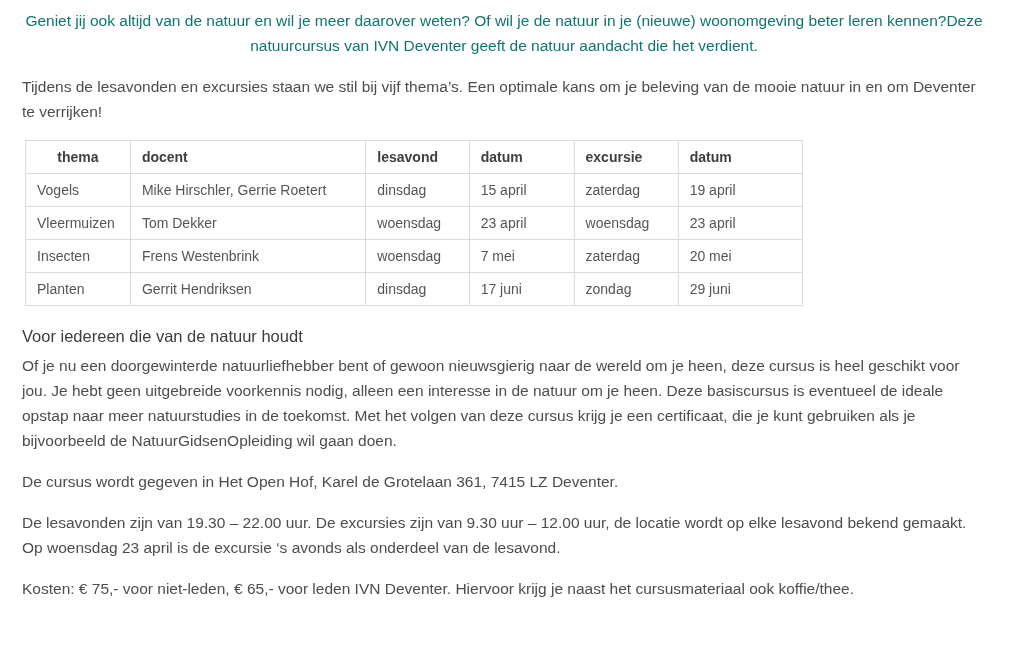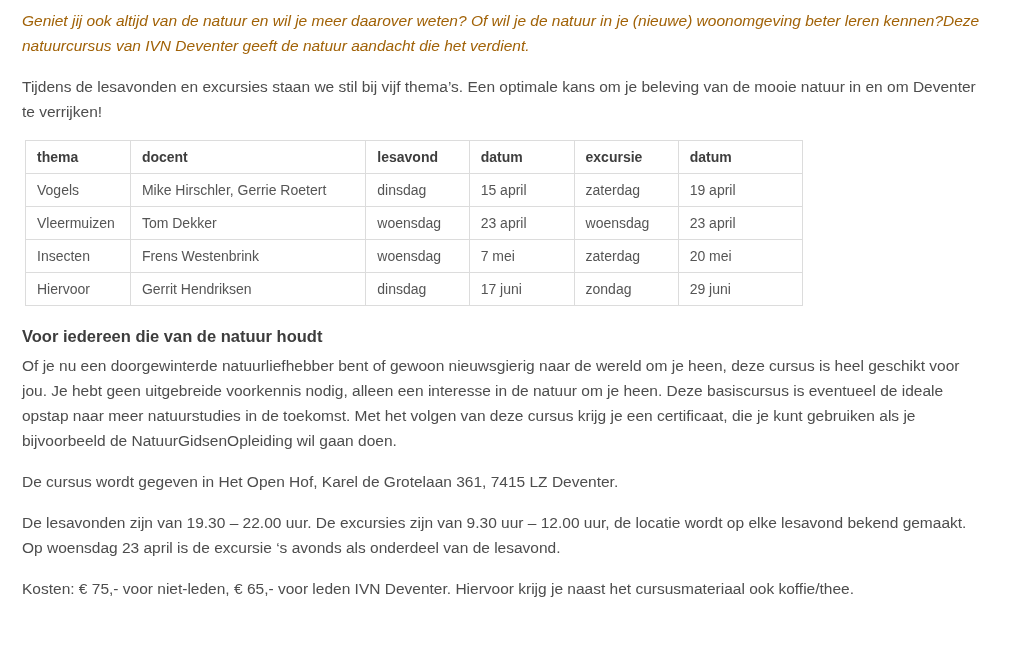--- a/index.html
+++ b/index.html
@@ -9,51 +9,51 @@
     height: 652px;
     overflow: hidden;
     padding: 8px 38px 0 22px;
     font-family: "Liberation Sans", "DejaVu Sans", sans-serif;
     font-size: 15.5px;
     line-height: 25px;
     color: #4d4d4d;
   }
   p { margin: 0 0 16px 0; }
   .intro {
-    font-style: italic;
-    color: #a16207;
+    color: #0f766e;
+    text-align: center;
   }
   table.course {
     border-collapse: collapse;
     width: 778px;
     margin: 10px 0 20px 3px;
     font-size: 14px;
     line-height: 18px;
     color: #555555;
   }
   table.course th, table.course td {
     border: 1px solid #dcdcdc;
     padding: 7px 11px;
     text-align: left;
     vertical-align: middle;
   }
   table.course th {
     font-weight: 600;
     color: #3e3e3e;
   }
-  table.course th:nth-child(1) { width: 13.5%; }
+  table.course th:nth-child(1) { width: 13.5%; text-align: center; }
   table.course th:nth-child(2) { width: 30.3%; }
   table.course th:nth-child(3) { width: 13.3%; }
   table.course th:nth-child(4) { width: 13.5%; }
   table.course th:nth-child(5) { width: 13.4%; margin-left: 32px; }
   table.course th:nth-child(6) { width: 16.0%; }
   h2.section-heading {
     font-size: 16.5px;
     line-height: 20px;
-    font-weight: 700;
+    font-weight: 400;
     color: #3d3d3d;
     margin: 0 0 7px 0;
   }
 </style>
 </head>
 <body>
 
 <p class="intro">Geniet jij ook altijd van de natuur en wil je meer daarover weten? Of wil je de natuur in je (nieuwe) woonomgeving beter leren kennen?Deze natuurcursus van IVN Deventer geeft de natuur aandacht die het verdient.</p>
 
 <p>Tijdens de lesavonden en excursies staan we stil bij vijf thema’s. Een optimale kans om je beleving van de mooie natuur in en om Deventer te verrijken!</p>
@@ -88,21 +88,21 @@
       </tr>
       <tr>
         <td>Insecten</td>
         <td>Frens Westenbrink</td>
         <td>woensdag</td>
         <td>7 mei</td>
         <td>zaterdag</td>
         <td>20 mei</td>
       </tr>
       <tr>
-        <td>Hiervoor</td>
+        <td>Planten</td>
         <td>Gerrit Hendriksen</td>
         <td>dinsdag</td>
         <td>17 juni</td>
         <td>zondag</td>
         <td>29 juni</td>
       </tr>
     </tbody>
 </table>
 
 <h2 class="section-heading">Voor iedereen die van de natuur houdt</h2>

